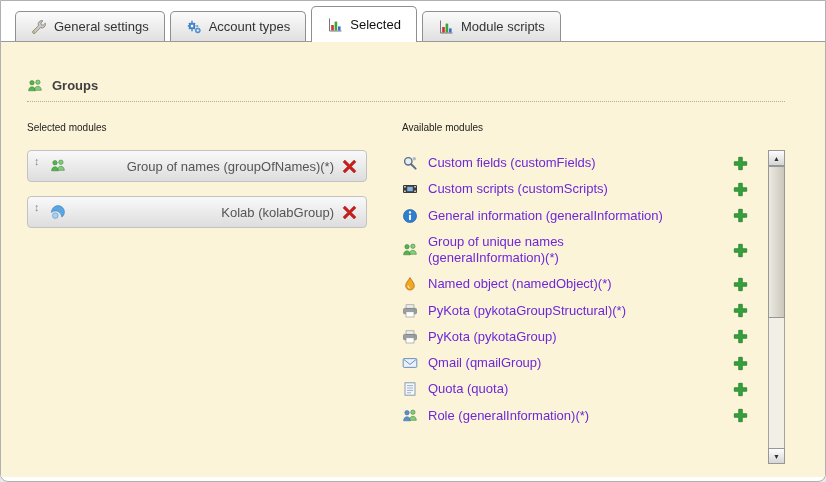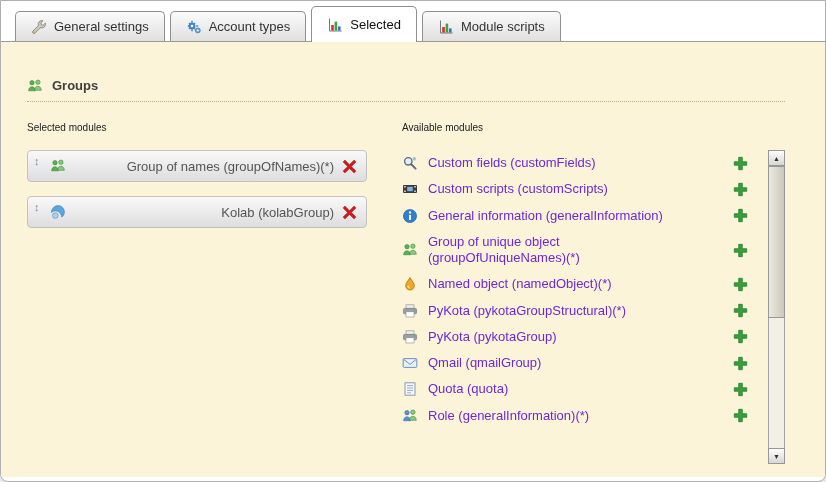--- a/index.html
+++ b/index.html
@@ -286,21 +286,21 @@
                 <svg class="icon15">
                     <use href="#i-plus"></use>
                   </svg>
               </button>
             </div>
 
             <div class="avail-row">
               <svg class="icon16">
                   <use href="#i-group"></use>
                 </svg>
-              <span class="lbl">Group of unique object (groupOfUniqueNames)(*)</span>
+              <span class="lbl">Group of unique names (generalInformation)(*)</span>
               <button class="icon-btn add-btn">
                 <svg class="icon15">
                     <use href="#i-plus"></use>
                   </svg>
               </button>
             </div>
 
             <div class="avail-row">
               <svg class="icon16">
                   <use href="#i-named-object"></use>

